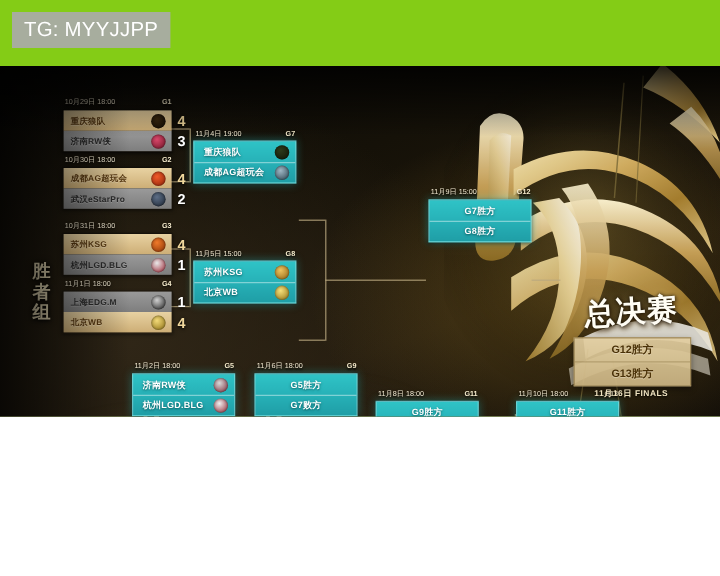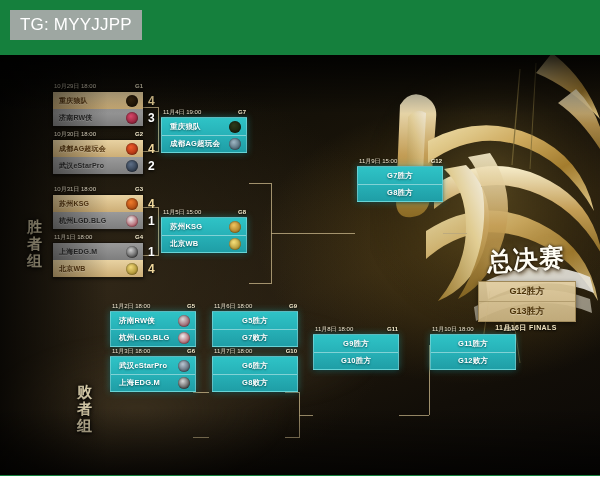--- a/index.html
+++ b/index.html
@@ -10,22 +10,22 @@
     width: 600px; height: 480px;
     font-family: "Liberation Sans", "DejaVu Sans", sans-serif;
     overflow: hidden;
     position: relative;
   }
 
   
   #screen {
     position: absolute;
     left: 0; top: 0;
-    width: 600px; height: 476px;
-    background: #15803d;
+    width: 600px; height: 347px;
+    background: #84cc16;
     overflow: hidden;
   }
 
   
   #art-panel {
     position: absolute;
     left: 0; top: 55px;
     width: 600px; height: 420px;
     background:
       radial-gradient(ellipse 300px 200px at 78% 45%, rgba(120,92,30,0.55) 0%, rgba(40,28,10,0.0) 70%),

